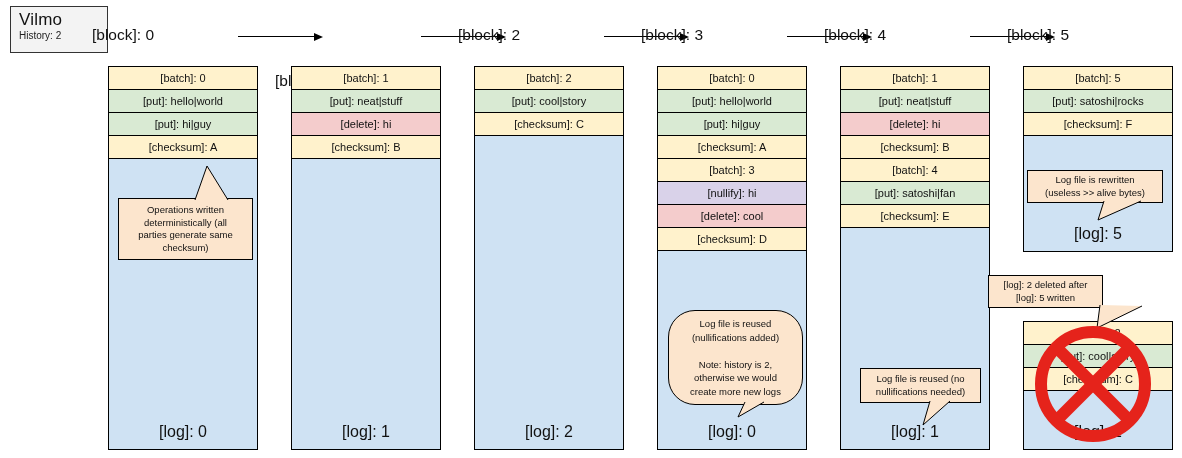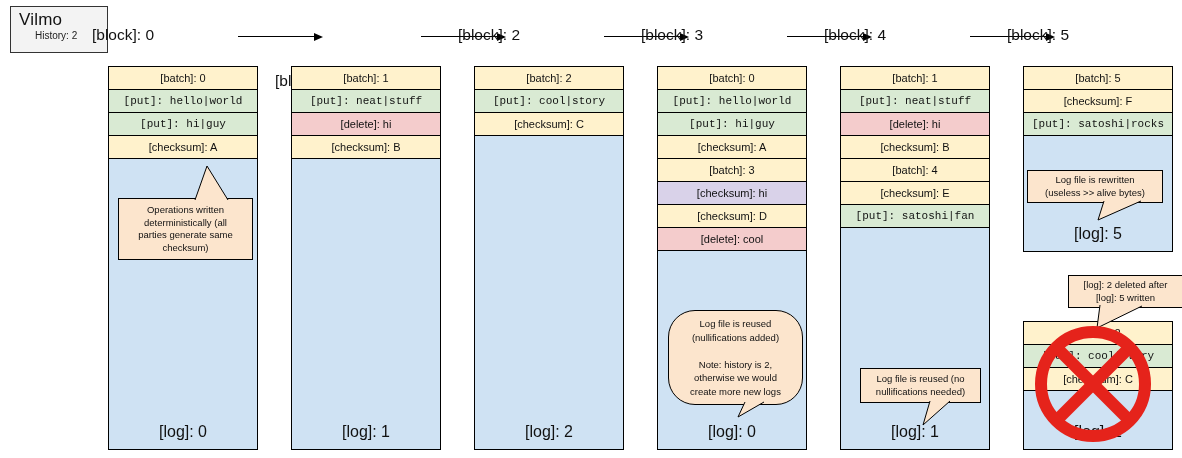--- a/index.html
+++ b/index.html
@@ -7,61 +7,61 @@
     position:relative;width:1182px;height:458px;overflow:hidden;
     font-family:"Liberation Sans","DejaVu Sans",sans-serif;color:#111;
     background:#ffffff;
   }
   
   #vilmo-panel{
     position:absolute;left:10px;top:6px;width:98px;height:47px;
     background:var(--c-panel);border:1px solid #333;box-sizing:border-box;
   }
   #vilmo-title{font-size:17px;margin:3px 0 0 8px;letter-spacing:.2px;}
-  #vilmo-sub{font-size:10px;margin:0 0 0 24px;color:#222;}
+  #vilmo-sub{font-size:10px;margin:0 0 0 8px;color:#222;}
   
   .block-label{
     position:absolute;top:26px;width:182px;margin-left:-91px;
     text-align:left;font-size:15.5px;white-space:nowrap;
   }
   .arrow{position:absolute;height:0;border-top:1.5px solid #000;}
   .arrow::after{
     content:"";position:absolute;right:-2px;top:-4.5px;width:0;height:0;
     border-left:9px solid #000;border-top:4px solid transparent;border-bottom:4px solid transparent;
   }
   
   .stack{position:absolute;display:flex;flex-direction:column;width:150px;justify-content:flex-end;}
   .row{
     flex:0 0 24px;height:24px;box-sizing:border-box;border:1px solid #000;
     margin-top:-1px;display:flex;align-items:center;justify-content:center;
     font-size:11px;white-space:nowrap;
   }
   .row:first-child{margin-top:0;}
   .op-batch{background:var(--c-batch);}
-  .op-put{background:var(--c-put);font-family:Liberation Mono, monospace;}
+  .op-put{background:var(--c-put);}
   .op-delete{background:var(--c-delete);}
   .op-nullify{background:var(--c-nullify);}
   .op-checksum{background:var(--c-checksum);}
   .log-area{
     flex:1 1 auto;box-sizing:border-box;border:1px solid #000;margin-top:-1px;
     background:var(--c-log);display:flex;align-items:flex-end;justify-content:center;
     padding-bottom:8px;
   }
   .log-label{font-size:16px;}
   
   .callout{
     position:absolute;background:var(--c-callout);border:1px solid #000;box-sizing:border-box;
     font-size:9.5px;line-height:12.5px;text-align:center;white-space:pre-line;
     display:flex;align-items:center;justify-content:center;z-index:2;
   }
   #callout-deterministic{left:118px;top:198px;width:135px;height:62px;}
   #callout-reuse-nullify{left:668px;top:310px;width:135px;height:95px;line-height:13.5px;border-radius:27px;}
   #callout-reuse-clean{left:860px;top:368px;width:121px;height:35px;}
   #callout-rewrite{left:1027px;top:170px;width:136px;height:33px;}
-  #callout-deleted{left:1068px;top:275px;width:115px;height:33px;}
+  #callout-deleted{left:988px;top:275px;width:115px;height:33px;}
   #tails{position:absolute;left:0;top:0;z-index:3;pointer-events:none;}
   #no-sign{position:absolute;left:1023px;top:316px;z-index:4;pointer-events:none;}
 </style>
 </head>
 <body>
 
 <div id="canvas">
 
   <div id="vilmo-panel">
     <div id="vilmo-title">Vilmo</div>
@@ -102,46 +102,46 @@
         </div>
       </div>
       <div class="block-label" style="left: 732px;">[block]: 3</div>
       <div class="arrow" style="left: 787px; top: 36px; width: 83px;"></div>
       <div class="stack" style="left: 657px; top: 66px; height: 384px;">
         <div class="row op-batch">[batch]: 0</div>
         <div class="row op-put">[put]: hello|world</div>
         <div class="row op-put">[put]: hi|guy</div>
         <div class="row op-checksum">[checksum]: A</div>
         <div class="row op-batch">[batch]: 3</div>
-        <div class="row op-nullify">[checksum]: hi</div>
+        <div class="row op-nullify">[nullify]: hi</div>
+        <div class="row op-delete">[delete]: cool</div>
         <div class="row op-checksum">[checksum]: D</div>
-        <div class="row op-delete">[delete]: cool</div>
         <div class="log-area">
           <span class="log-label">[log]: 0</span>
         </div>
       </div>
       <div class="block-label" style="left: 915px;">[block]: 4</div>
       <div class="arrow" style="left: 970px; top: 36px; width: 83px;"></div>
       <div class="stack" style="left: 840px; top: 66px; height: 384px;">
         <div class="row op-batch">[batch]: 1</div>
         <div class="row op-put">[put]: neat|stuff</div>
         <div class="row op-delete">[delete]: hi</div>
         <div class="row op-checksum">[checksum]: B</div>
         <div class="row op-batch">[batch]: 4</div>
+        <div class="row op-put">[put]: satoshi|fan</div>
         <div class="row op-checksum">[checksum]: E</div>
-        <div class="row op-put">[put]: satoshi|fan</div>
         <div class="log-area">
           <span class="log-label">[log]: 1</span>
         </div>
       </div>
       <div class="block-label" style="left: 1098px;">[block]: 5</div>
       <div class="stack" style="left: 1023px; top: 66px; height: 186px;">
         <div class="row op-batch">[batch]: 5</div>
+        <div class="row op-put">[put]: satoshi|rocks</div>
         <div class="row op-checksum">[checksum]: F</div>
-        <div class="row op-put">[put]: satoshi|rocks</div>
         <div class="log-area">
           <span class="log-label">[log]: 5</span>
         </div>
       </div>
       <div class="stack" style="left: 1023px; top: 321px; height: 129px;">
         <div class="row op-batch">[batch]: 2</div>
         <div class="row op-put">[put]: cool|story</div>
         <div class="row op-checksum">[checksum]: C</div>
         <div class="log-area">
           <span class="log-label">[log]: 2</span>

